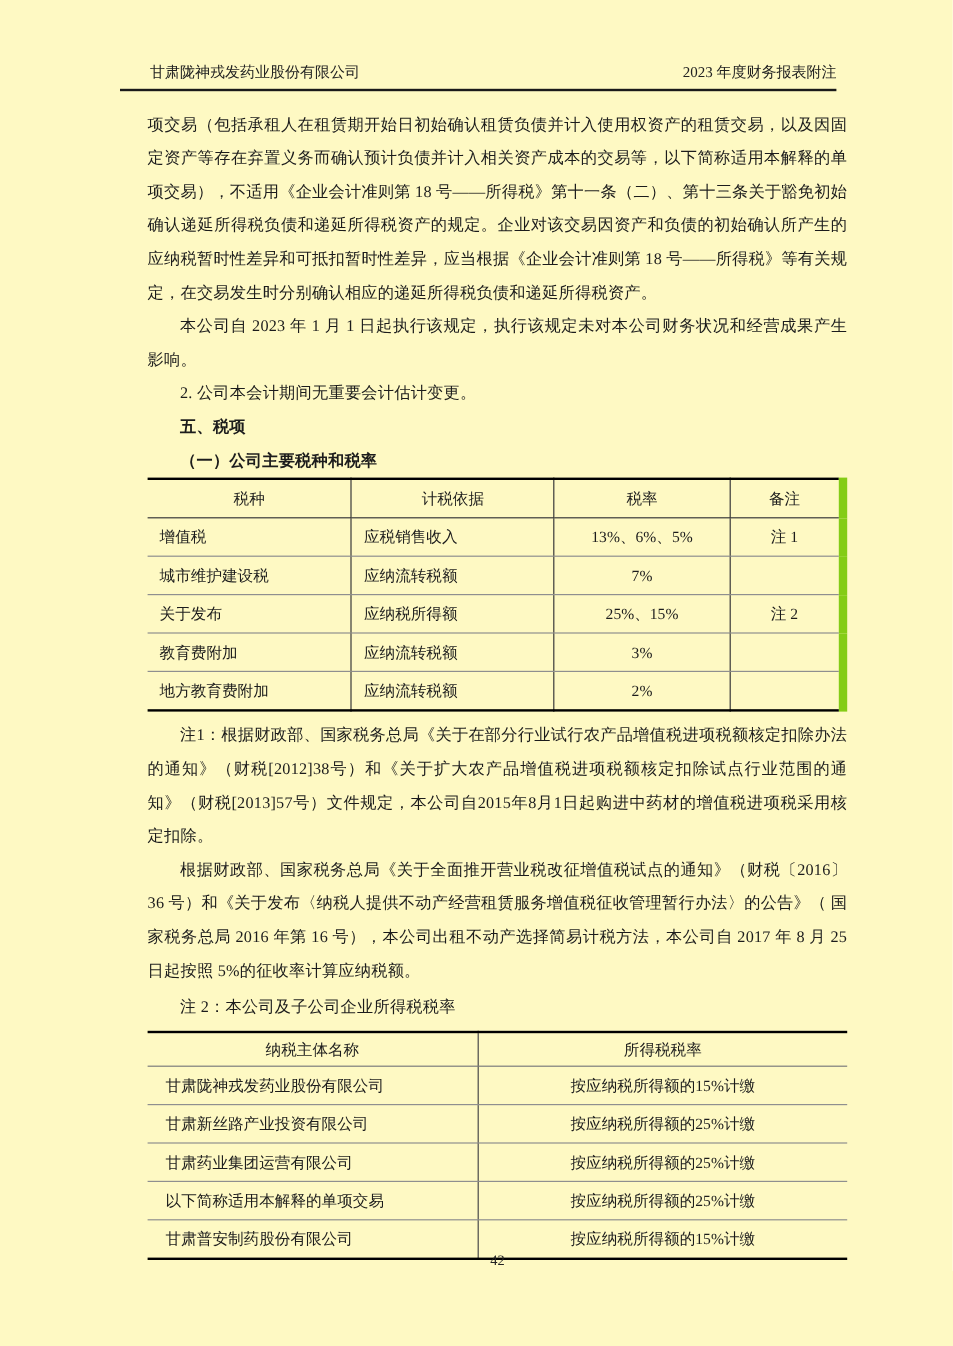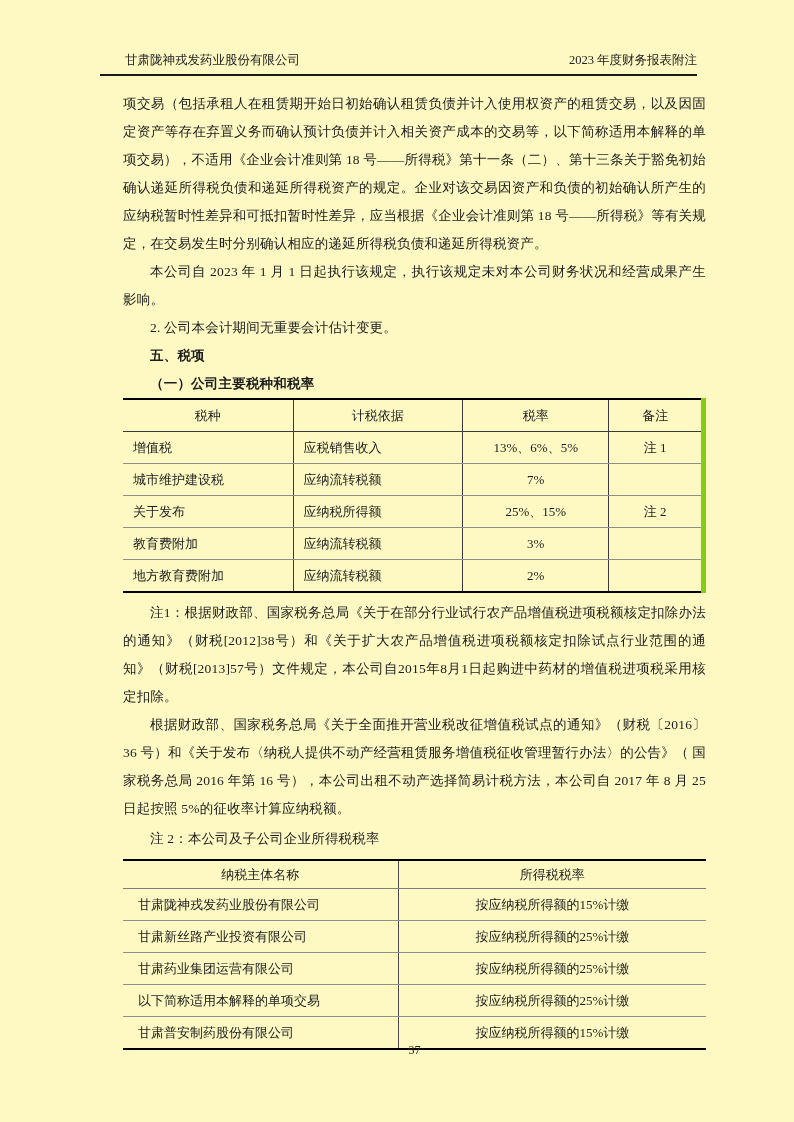--- a/index.html
+++ b/index.html
@@ -63,21 +63,21 @@
     padding: 0 4px;
     overflow: hidden;
     white-space: nowrap;
   }
   
   #tax-table { margin-top: 0px; border-top: 2px solid #000; border-bottom: 2px solid #000; }
   #tax-table th { height: 31px; border-bottom: 1px solid #3a3a3a; }
   #tax-table td { height: 31px; }
   #tax-table tbody tr:not(:last-child) td { border-bottom: 1px solid #8f8f8f; }
   #tax-table th:not(:last-child), #tax-table td:not(:last-child) { border-right: 1px solid #3a3a3a; }
-  #tax-table th:last-child, #tax-table td:last-child { border-right: 5px solid #84cc16; }
+  #tax-table th:last-child, #tax-table td:last-child { border-right: 7px solid #84cc16; }
   #tax-table td:nth-child(1), #tax-table td:nth-child(2) { text-align: left; padding-left: 10px; }
   
   .note-gap { margin-top: 6px !important; font-family: Liberation Serif, serif; }
   
   #income-table { margin-top: 6px; border-top: 2px solid #000; border-bottom: 2px solid #000; }
   #income-table th { height: 27px; border-bottom: 1px solid #7d7d7d; }
   #income-table td { height: 31px; }
   #income-table tbody tr:not(:last-child) td { border-bottom: 1px solid #8f8f8f; }
   #income-table th:first-child, #income-table td:first-child { border-right: 1px solid #4a4a4a; }
   #income-table td:first-child { text-align: left; padding-left: 15px; }
@@ -193,16 +193,16 @@
           </tr>
           <tr>
             <td>甘肃普安制药股份有限公司</td>
             <td>按应纳税所得额的15%计缴</td>
           </tr>
         </tbody>
     </table>
   </div>
 
   <div class="footer">
-    <span>37</span>
+    <span>42</span>
   </div>
 
 </div>
 
 </body></html>

